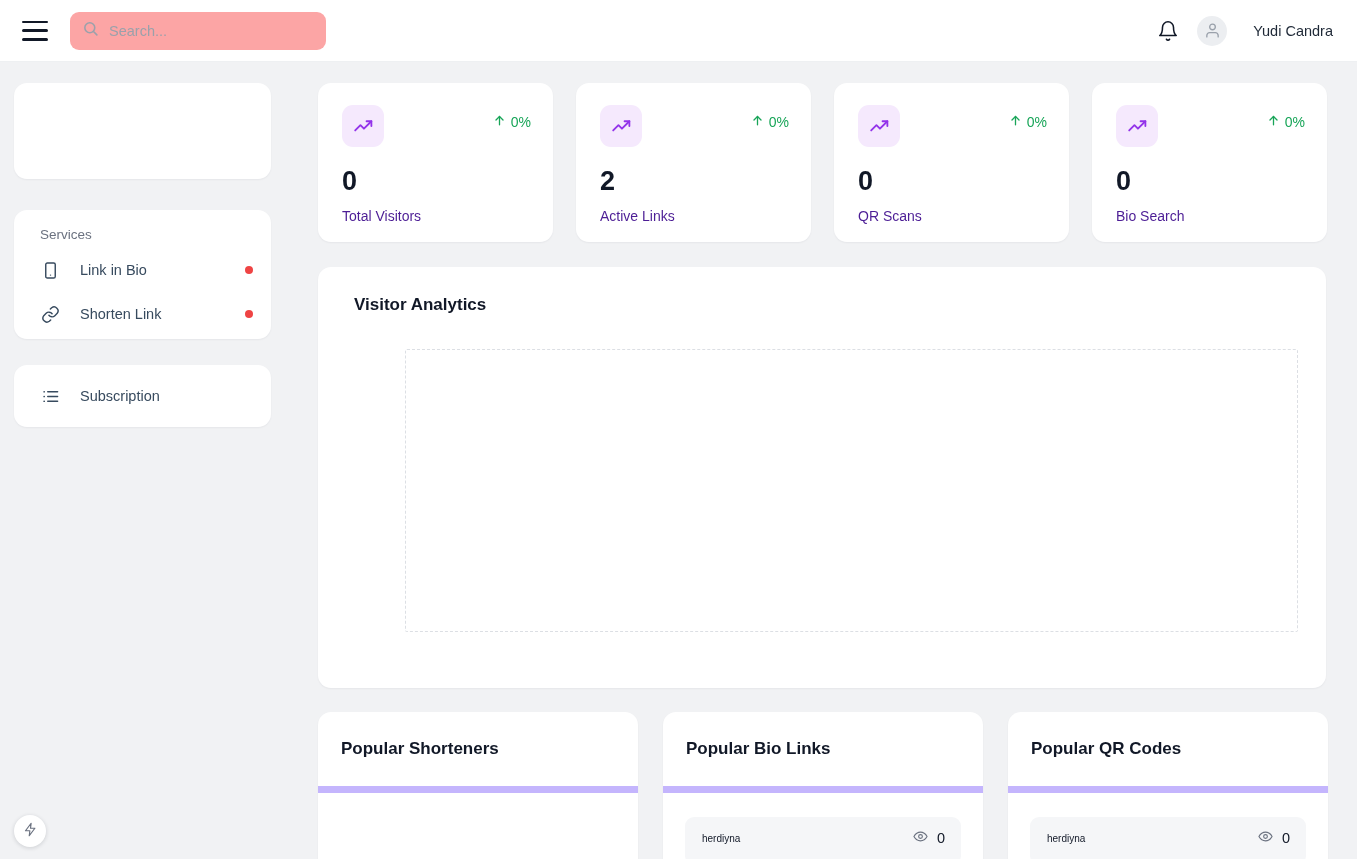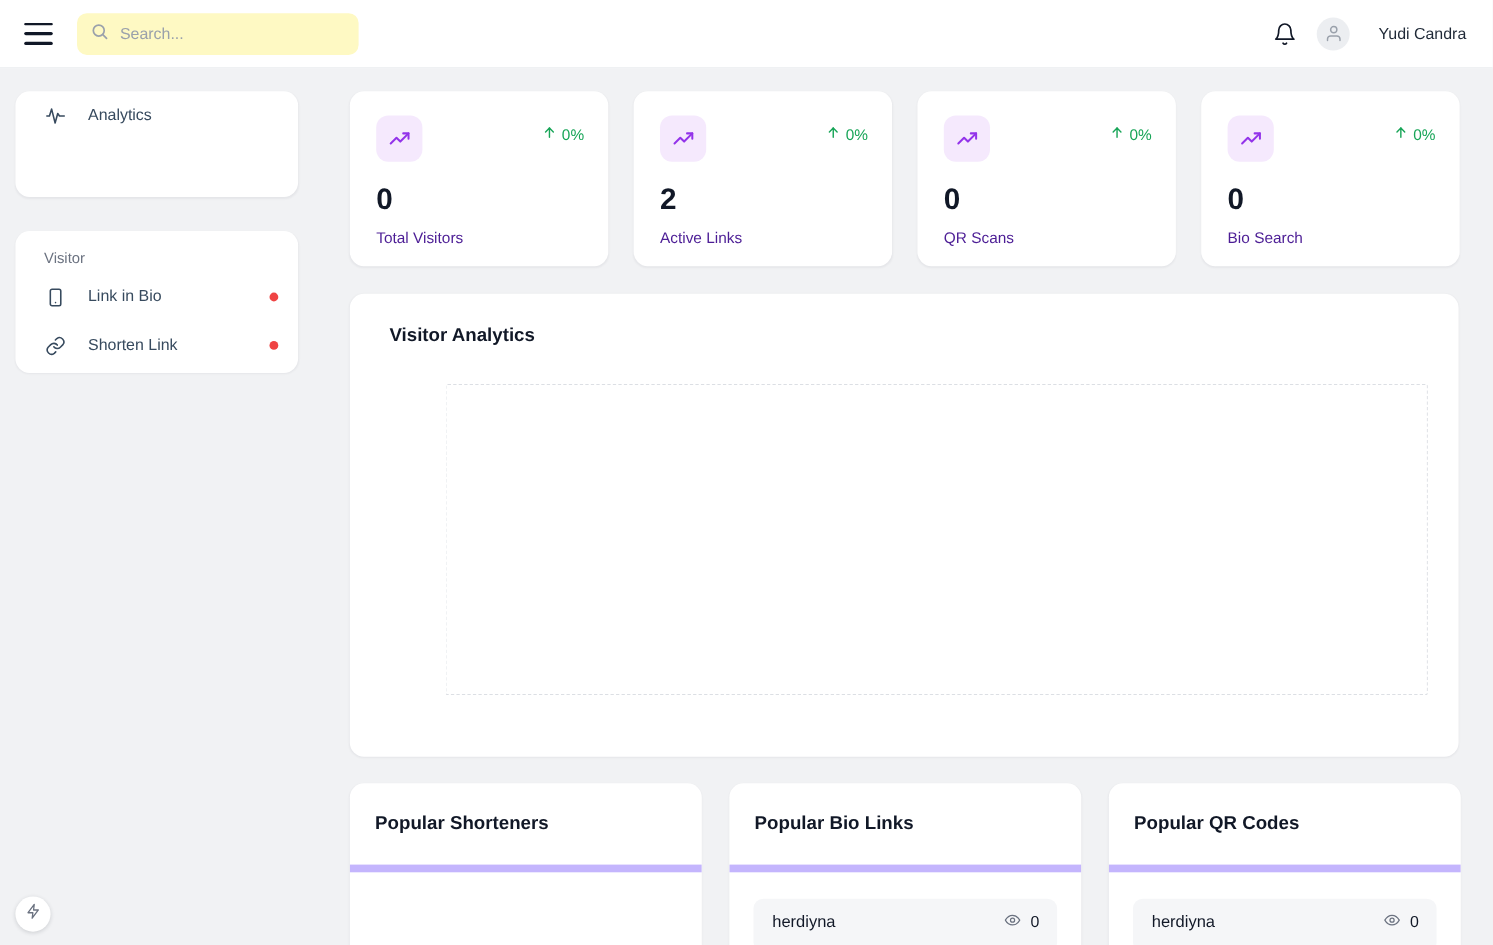--- a/index.html
+++ b/index.html
@@ -23,21 +23,21 @@
     width: 26px; height: 20px;
     margin-left: 22px;
     display: flex; flex-direction: column; justify-content: space-between;
     cursor: pointer;
   }
   .hamburger span { display: block; height: 2.5px; width: 26px; background: #111827; border-radius: 2px; }
 
   .search-wrap {
     margin-left: 22px;
     width: 256px; height: 38px;
-    background: #fef9c3;
+    background: #fca5a5;
     border-radius: 9px;
     display: flex; align-items: center;
     padding: 0 12px;
   }
   .search-wrap svg { flex: 0 0 auto; }
   .search-input {
     border: none; outline: none; background: transparent;
     margin-left: 10px;
     font-family: "Liberation Sans", sans-serif;
     font-size: 14.5px; color: #4b5563;
@@ -133,21 +133,21 @@
     height: 81px; display: flex; align-items: center;
     padding-left: 23px;
     border-bottom: 7px solid #c4b5fd;
   }
   .bottom-body { padding: 24px 22px 0 22px; }
   .pop-item {
     background: #f5f6f8; border-radius: 9px;
     padding: 12px 16px 12px 17px;
   }
   .pop-item-row { display: flex; align-items: center; justify-content: space-between; }
-  .pop-name { font-size: 15px; color: #111827; }
+  .pop-name { font-size: 10px; color: #111827; }
   .pop-views { display: flex; align-items: center; gap: 9px; font-size: 14.5px; color: #111827; }
   .pop-sub { font-size: 12.5px; color: #9aa1ab; margin-top: 6px; }
 
   
   .fab {
     position: absolute; left: 14px; top: 815px;
     width: 32px; height: 32px; border-radius: 50%;
     background: #ffffff;
     box-shadow: 0 1px 4px rgba(16,24,40,.16);
     display: flex; align-items: center; justify-content: center;
@@ -189,32 +189,24 @@
         </svg>
       </span>
       <span class="profile-name">Yudi Candra</span>
     </div>
   </div>
 </div>
 
 <div class="sidebar">
 
   <div class="side-card" id="side-card-main">
-    <div class="nav-item">
-      <span class="ico">
-        <svg width="19" height="19" viewBox="0 0 24 24" fill="none" stroke="#374a5e" stroke-width="1.8" stroke-linecap="round" stroke-linejoin="round">
-          <path d="M2 12h3l2.5-8 4 16 3-11 2 3h5.5"></path>
-        </svg>
-      </span>
-      <span class="lbl">Analytics</span>
-    </div>
   </div>
 
   <div class="side-card" id="side-card-services">
-    <div class="section-label">Visitor</div>
+    <div class="section-label">Services</div>
     <div class="nav-item">
       <span class="ico">
         <svg width="19" height="19" viewBox="0 0 24 24" fill="none" stroke="#374a5e" stroke-width="1.8" stroke-linecap="round" stroke-linejoin="round">
           <rect x="6" y="2.5" width="12" height="19" rx="2"></rect>
             <line x1="12" y1="17.8" x2="12.01" y2="17.8"></line>
         </svg>
       </span>
       <span class="lbl">Link in Bio</span>
       <span class="dot"></span>
     </div>
@@ -223,20 +215,35 @@
         <svg width="19" height="19" viewBox="0 0 24 24" fill="none" stroke="#374a5e" stroke-width="1.8" stroke-linecap="round" stroke-linejoin="round">
           <path d="M10 13a5 5 0 0 0 7.5.5l3-3a5 5 0 0 0-7-7l-1.7 1.7"></path>
           <path d="M14 11a5 5 0 0 0-7.5-.5l-3 3a5 5 0 0 0 7 7l1.7-1.7"></path>
         </svg>
       </span>
       <span class="lbl">Shorten Link</span>
       <span class="dot"></span>
     </div>
   </div>
 
+  <div class="side-card" id="side-card-sub">
+    <div class="nav-item" style="margin-top:9px">
+      <span class="ico">
+        <svg width="19" height="19" viewBox="0 0 24 24" fill="none" stroke="#374a5e" stroke-width="1.8" stroke-linecap="round">
+          <line x1="8.5" y1="6" x2="21" y2="6"></line>
+            <line x1="8.5" y1="12" x2="21" y2="12"></line>
+            <line x1="8.5" y1="18" x2="21" y2="18"></line>
+          <circle cx="4" cy="6" r="1.1" fill="#374a5e" stroke="none"></circle>
+          <circle cx="4" cy="12" r="1.1" fill="#374a5e" stroke="none"></circle>
+          <circle cx="4" cy="18" r="1.1" fill="#374a5e" stroke="none"></circle>
+        </svg>
+      </span>
+      <span class="lbl">Subscription</span>
+    </div>
+  </div>
 </div>
 
 <div class="main">
 
   <div class="stats-row">
 
     <div class="stat-card">
       <div class="stat-top">
         <span class="stat-badge">
           <svg width="21" height="21" viewBox="0 0 24 24" fill="none" stroke="#9333ea" stroke-width="2.1" stroke-linecap="round" stroke-linejoin="round">

